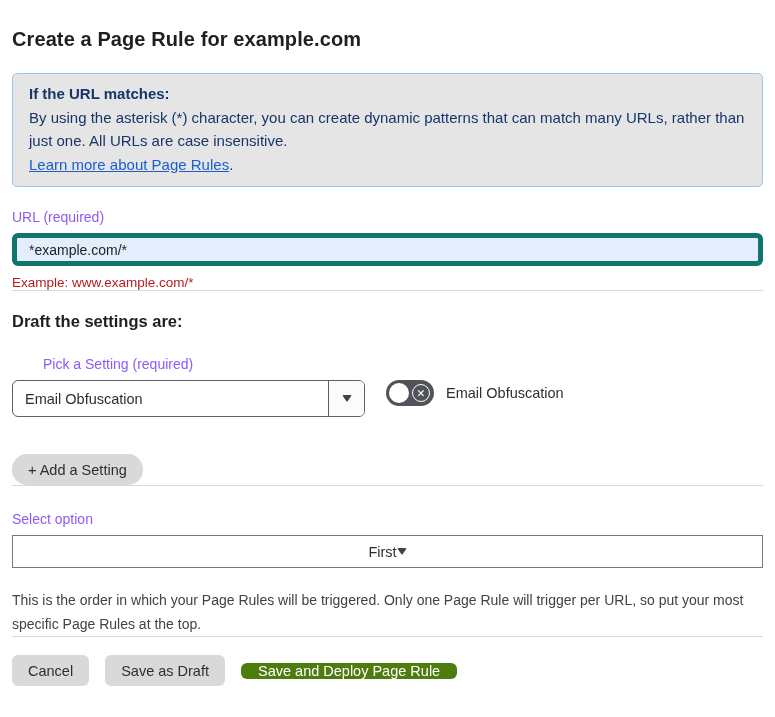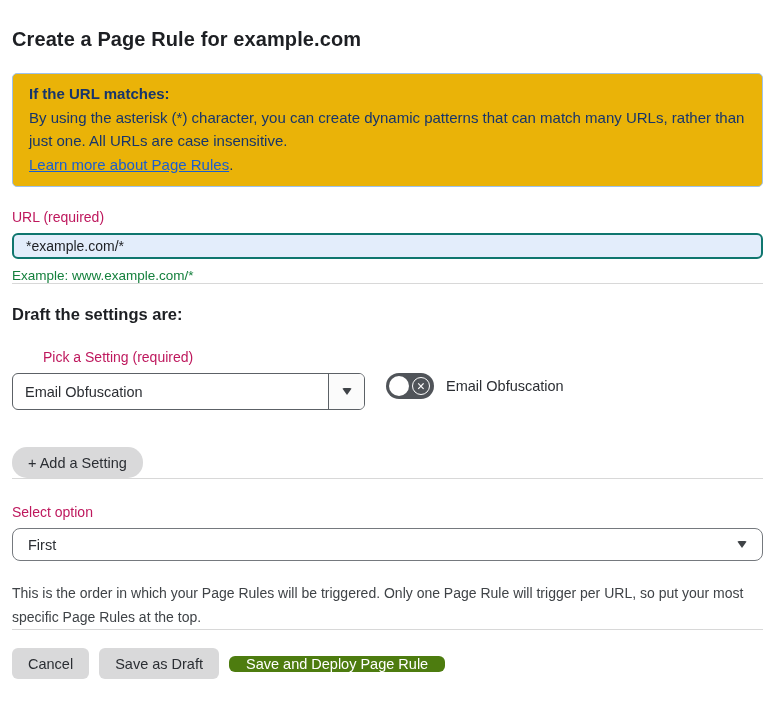--- a/index.html
+++ b/index.html
@@ -15,59 +15,59 @@
 
   h1.page-title {
     font-size: 20px;
     font-weight: 700;
     color: #1d1f23;
     letter-spacing: 0.1px;
     margin: 2px 0 22px 0;
   }
 
   .info-box {
-    background: #eab308;
+    background: #e5e5e5;
     border: 1px solid #9dc2ed;
     border-radius: 5px;
     padding: 8px 16px 10px 16px;
     color: #17356b;
     font-size: 15px;
     line-height: 23.5px;
   }
   .info-box .info-heading { font-weight: 700; }
   .info-box a.info-link {
     color: #1b5ecf;
     text-decoration: underline;
     cursor: pointer;
   }
   .info-box .info-link-suffix { color: #17356b; }
 
   .field-label {
     font-size: 14px;
-    color: #be185d;
+    color: #8b5cf6;
     margin-bottom: 8px;
   }
   .url-label { margin-top: 22px; }
 
   input.url-input {
     width: 100%;
-    height: 26px;
+    height: 33px;
     background: #e3edfb;
-    border: 2px solid #0f766e;
+    border: 5px solid #0f766e;
     border-radius: 6px;
     padding: 0 12px;
     font-family: "Liberation Sans", sans-serif;
     font-size: 14px;
     color: #1d1f23;
     outline: none;
   }
 
   .helper-text {
     font-size: 13.5px;
-    color: #15803d;
+    color: #b91c1c;
     margin-top: 9px;
   }
 
   hr.divider {
     border: none;
     border-top: 1px solid #d8d8d8;
     margin: 0;
   }
   .divider-1 { margin-top: 17px; }
   .divider-2 { margin-top: 14px; }
@@ -166,42 +166,42 @@
     color: #2b2e33;
     font-size: 14.5px;
     border-radius: 6px;
   }
   .add-setting-btn { margin-top: 37px; border-radius: 15px; }
 
   .order-select-label { margin-top: 25px; }
   .order-select {
     display: flex;
     align-items: center;
-    justify-content: space-between;
+    justify-content: center;
     width: 100%;
     height: 33px;
     background: #ffffff;
     border: 1px solid #75797e;
-    border-radius: 8px;
+    border-radius: 0;
     padding: 0 15px;
     font-size: 14.5px;
     color: #2b2e33;
     cursor: pointer;
   }
   .order-help {
     font-size: 14px;
     color: #3f4347;
     line-height: 24px;
     margin-top: 20px;
   }
 
   .footer-row {
     display: flex;
     align-items: center;
-    gap: 10px;
+    gap: 16px;
     margin-top: 18px;
   }
   .btn-primary {
     height: 16px;
     padding: 0 17px;
     background: #4d7c0f;
     color: #ffffff;
     font-size: 14.5px;
     border-radius: 6px;
   }

